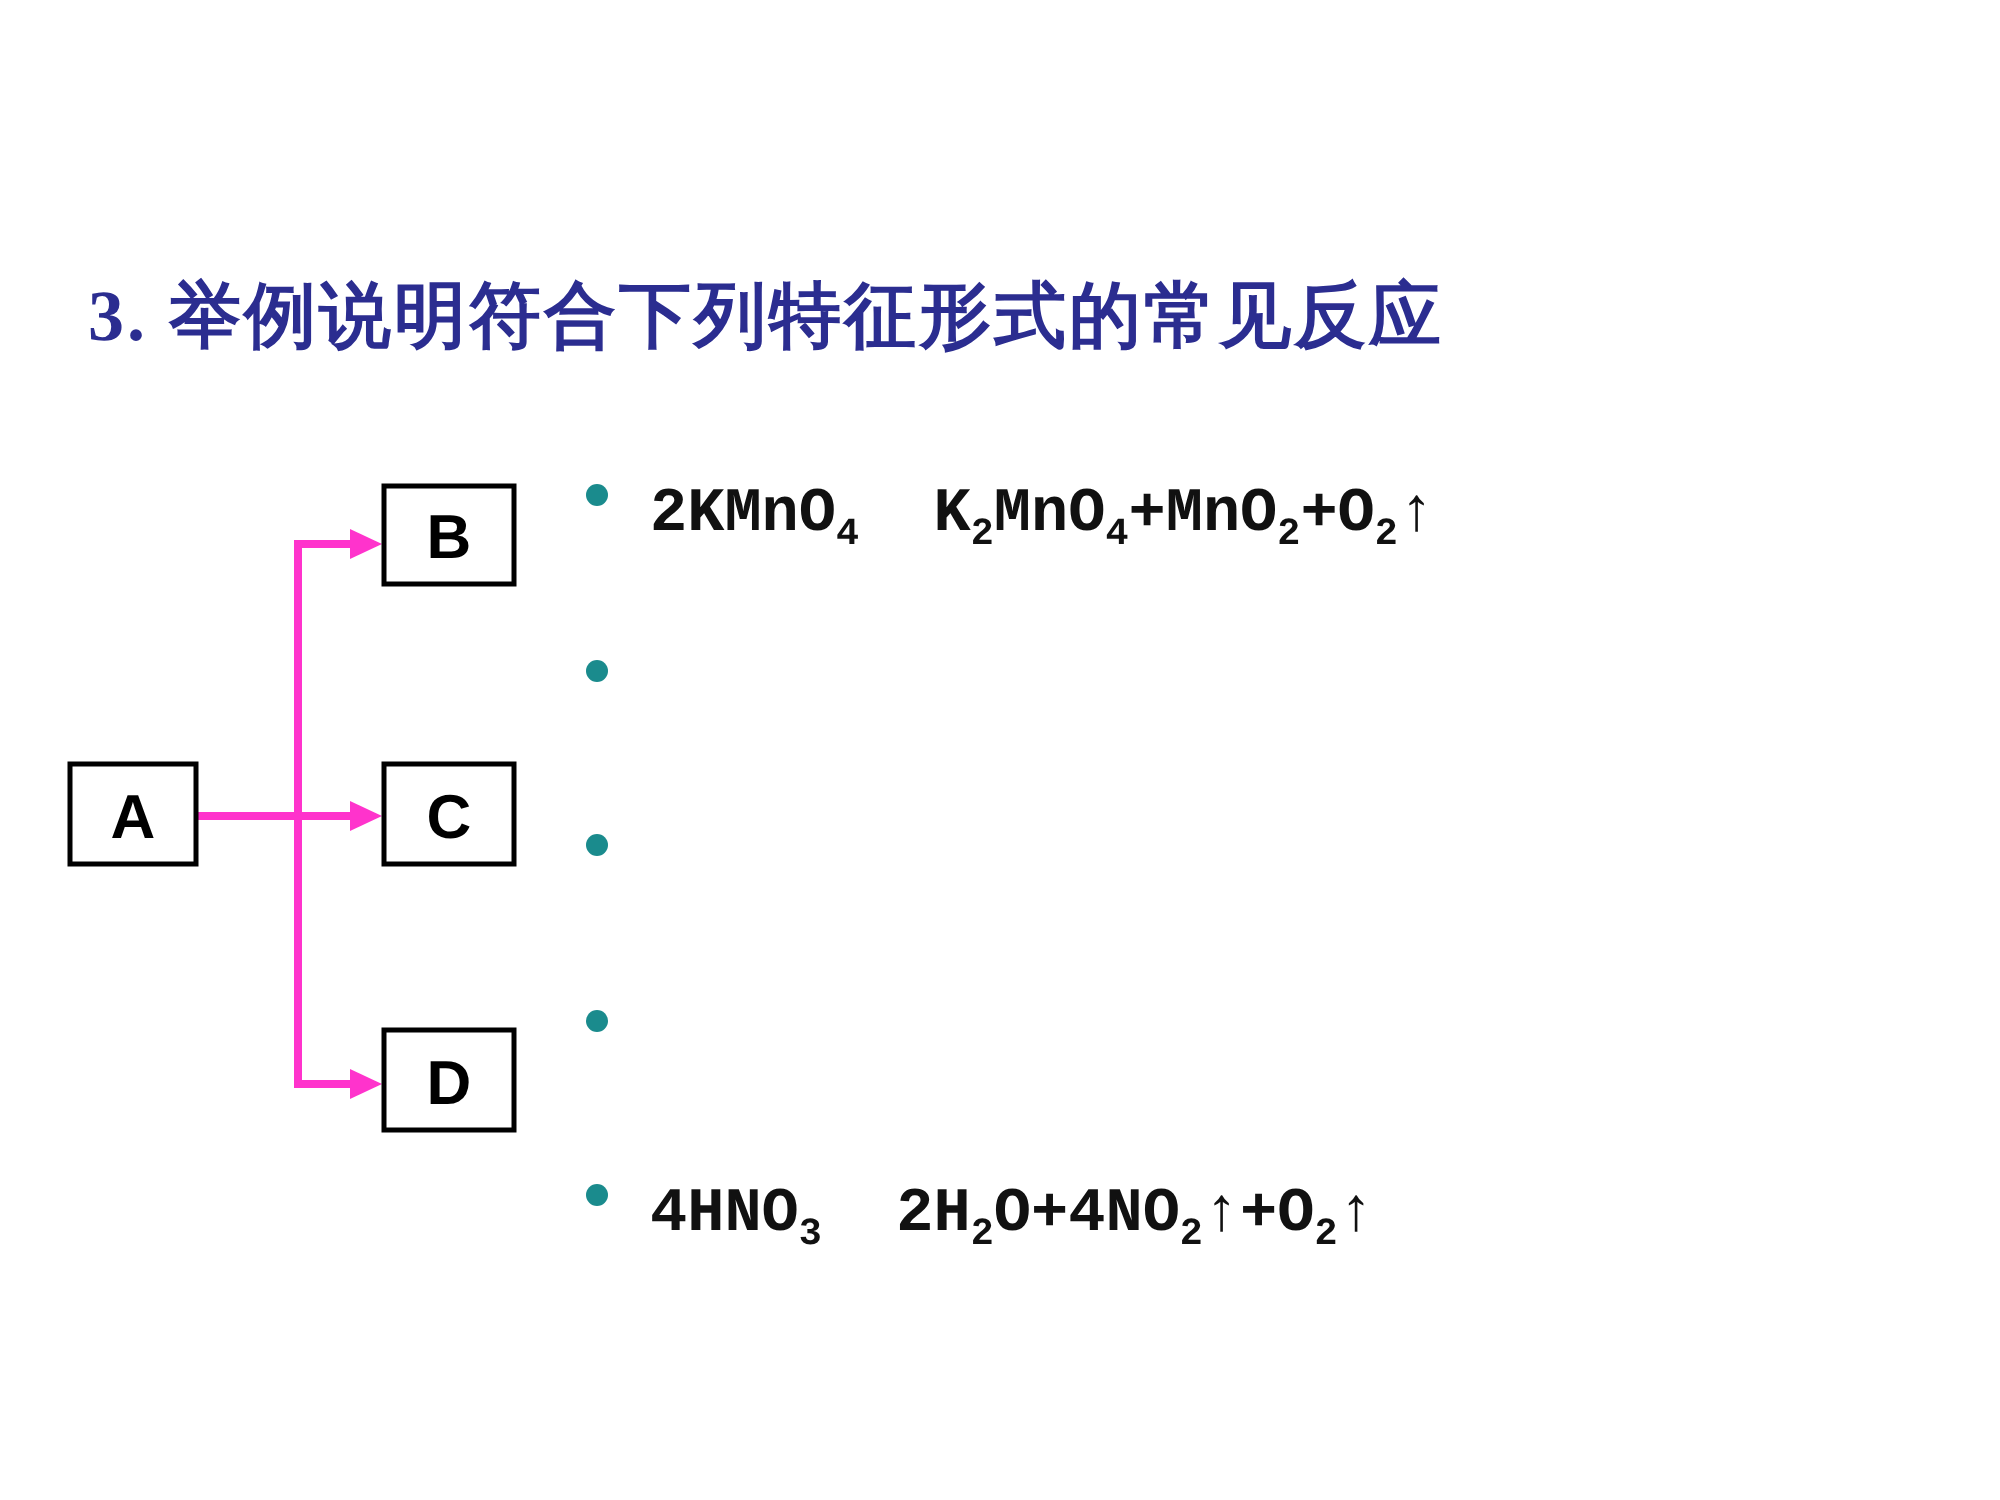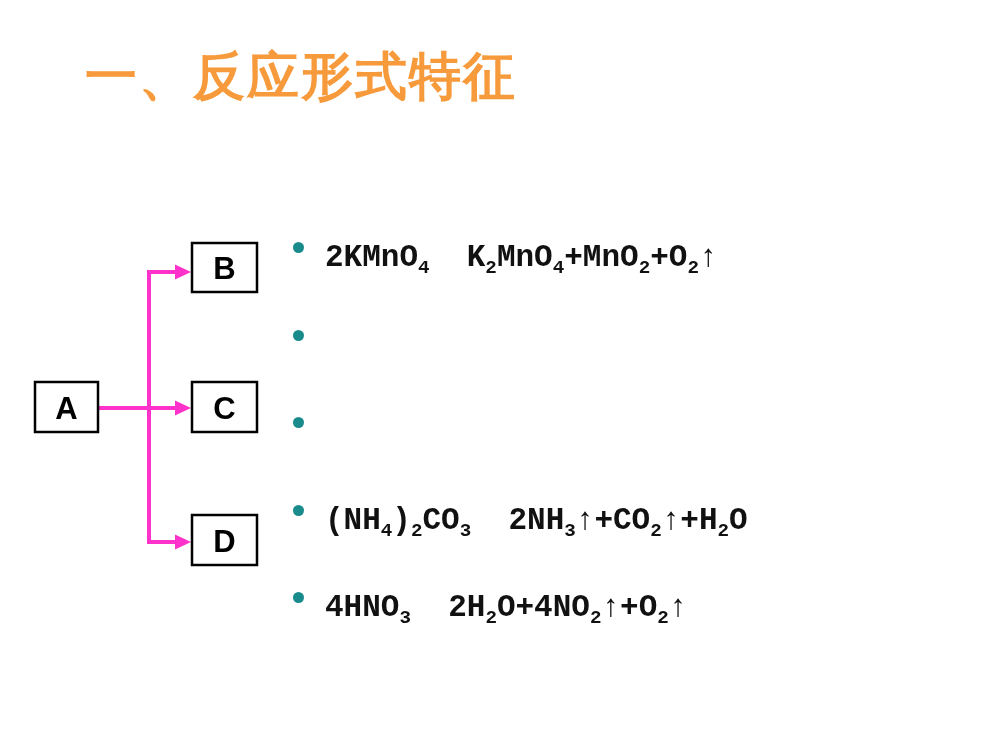--- a/index.html
+++ b/index.html
@@ -92,22 +92,22 @@
   .eq sub {
     font-size: 0.62em;
     line-height: 0;
   }
 </style>
 </head>
 <body>
 
 <div class="slide">
 
-  <div class="title">一、反应形式特征</div>
 
+  <div class="subtitle">3. 举例说明符合下列特征形式的常见反应</div>
 
   <svg class="diagram" viewBox="0 0 240 345">
 
     <path class="flow-line" d="M 147 37 L 119 37 L 119 307 L 147 307"></path>
     <path class="flow-line" d="M 68 173 L 147 173"></path>
 
     <polygon class="flow-head" points="161,37 145,29.5 145,44.5"></polygon>
     <polygon class="flow-head" points="161,173 145,165.5 145,180.5"></polygon>
     <polygon class="flow-head" points="161,307 145,299.5 145,314.5"></polygon>
 
@@ -130,21 +130,20 @@
       <span class="eq"><span>2KMnO</span><sub>4</sub><span>  K</span><sub>2</sub><span>MnO</span><sub>4</sub><span>+MnO</span><sub>2</sub><span>+O</span><sub>2</sub><span>↑</span></span>
     </div>
     <div class="eq-item">
       <span class="bullet"></span>
     </div>
     <div class="eq-item">
       <span class="bullet"></span>
     </div>
     <div class="eq-item">
       <span class="bullet"></span>
-      <span class="eq"><span>(NH</span><sub>4</sub><span>)</span><sub>2</sub><span>CO</span><sub>3</sub><span>  2NH</span><sub>3</sub><span>↑+CO</span><sub>2</sub><span>↑+H</span><sub>2</sub><span>O</span></span>
     </div>
     <div class="eq-item">
       <span class="bullet"></span>
       <span class="eq"><span>4HNO</span><sub>3</sub><span>  2H</span><sub>2</sub><span>O+4NO</span><sub>2</sub><span>↑+O</span><sub>2</sub><span>↑</span></span>
     </div>
   </div>
 
 </div>
 
 </body></html>

